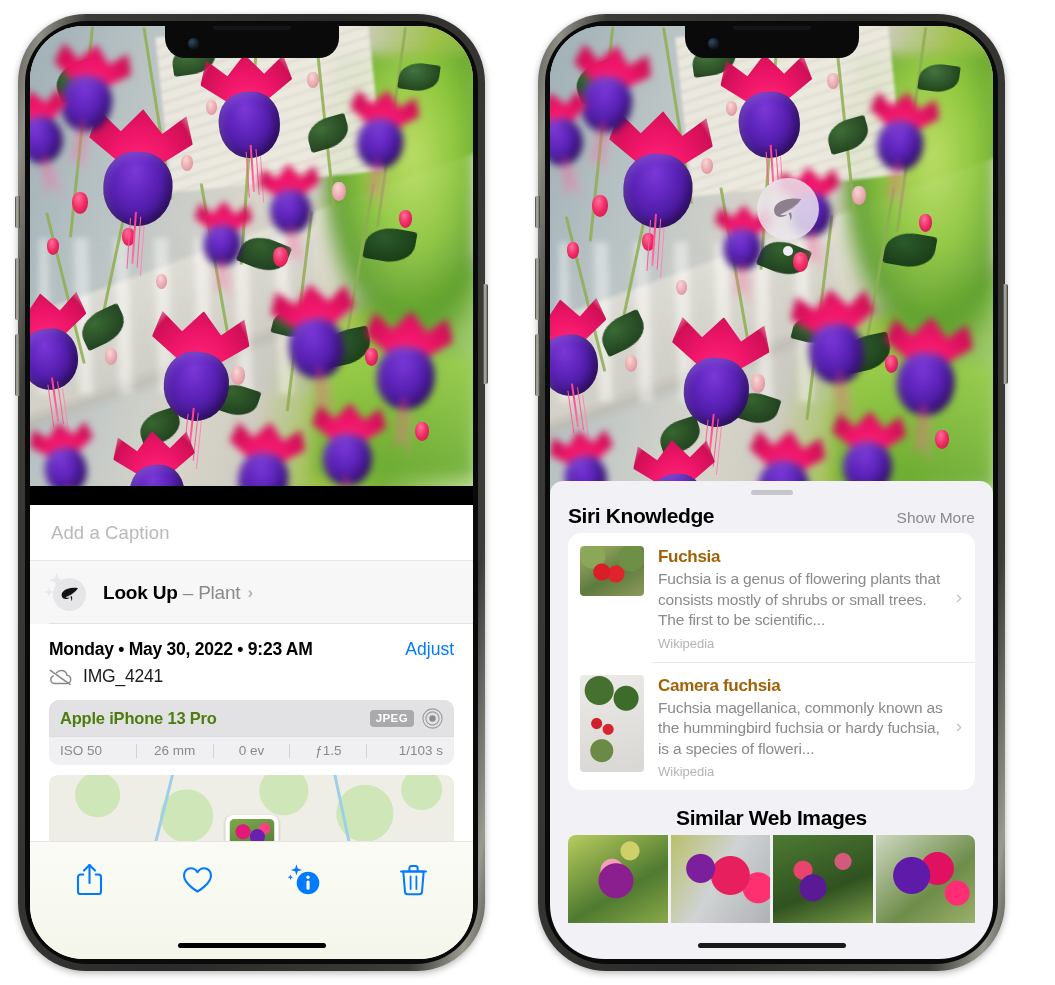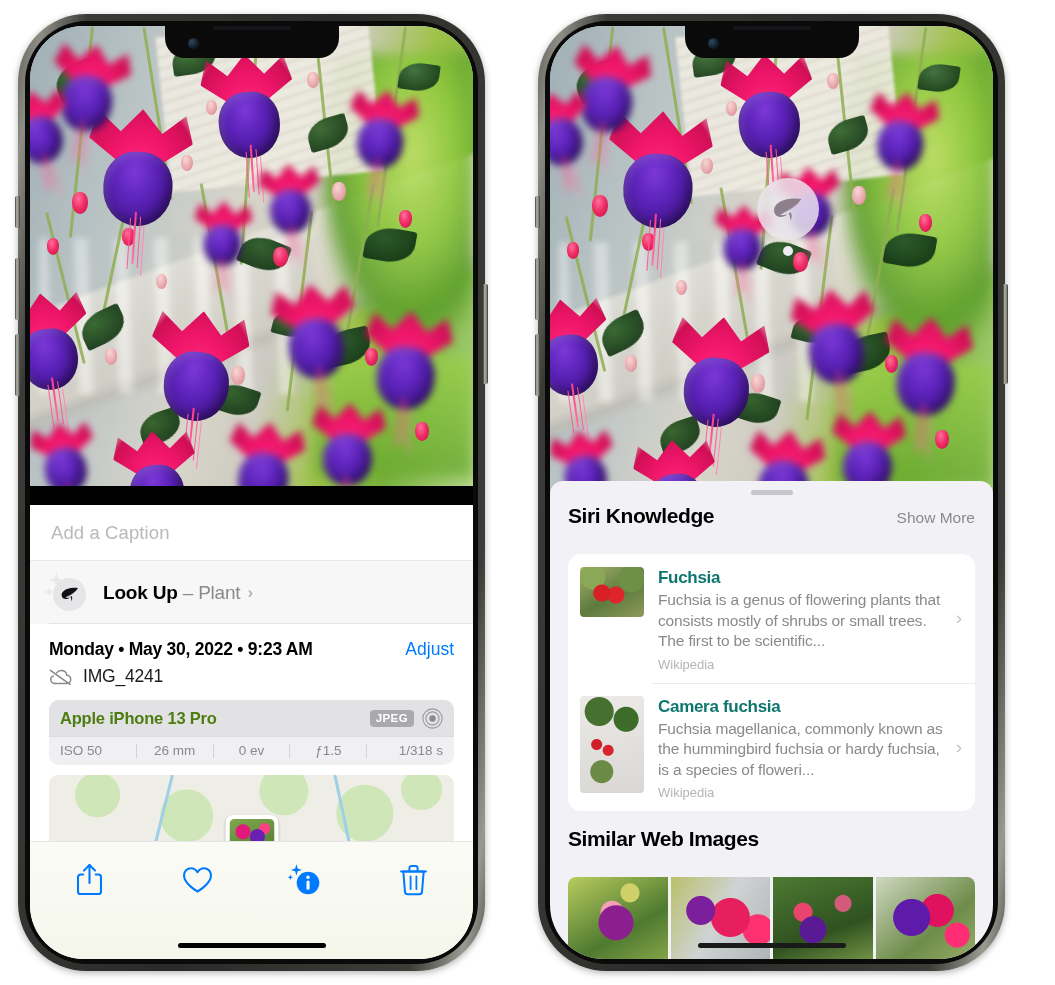--- a/index.html
+++ b/index.html
@@ -232,35 +232,35 @@
     margin:9px auto 0;
   }
   .res-head{ position:relative; height:46px; display:flex; align-items:center; justify-content:center; }
   .res-title{ font-size:20px; font-weight:700; color:#000; letter-spacing:-.35px; }
   .closebtn{
     position:absolute; right:17px; top:50%; transform:translateY(-50%);
     width:32px; height:32px; border-radius:50%; background:#e3e2e8;
     display:flex; align-items:center; justify-content:center; cursor:pointer;
   }
 
-  .sec-head{ display:flex; align-items:baseline; padding:9px 18px 26px; }
+  .sec-head{ display:flex; align-items:baseline; padding:9px 18px 5px;justify-content:center; }
   .sec-title{ font-size:21px; font-weight:700; color:#000; letter-spacing:-.4px; }
   .sec-more{ margin-left:auto; font-size:15.5px; color:#8a8a8e; cursor:pointer; }
 
   .card{ margin:0 18px; background:#fff; border-radius:13px; overflow:hidden; }
   .kitem{ display:flex; padding:13px 12px 11px; position:relative; }
   .kitem + .kitem:before{
     content:""; position:absolute; left:84px; right:0; top:0; height:1px; background:#eaeaec;
   }
   .kthumb{
     width:64px; height:50px; flex:0 0 64px; border-radius:4px; margin-right:14px; overflow:hidden;
   }
   .kthumb.tall{ height:97px; }
   .kbody{ flex:1; min-width:0; padding-right:16px; }
-  .ktitle{ font-size:17px; font-weight:700; color:#0f766e; letter-spacing:-.3px; line-height:1.25; }
+  .ktitle{ font-size:17px; font-weight:700; color:#a16207; letter-spacing:-.3px; line-height:1.25; }
   .kdesc{ font-size:15.5px; color:#8a8a8e; line-height:1.32; margin-top:2px; letter-spacing:-.15px; }
   .ksrc{ font-size:13px; color:#b4b4b9; margin-top:5px; }
   .kchev{
     position:absolute; right:13px; top:50%; transform:translateY(-50%);
     color:#c2c2c7; font-size:19px; font-weight:400;
   }
 
   .simgrid{ display:flex; gap:3px; margin:0 18px; border-radius:8px 8px 0 0; overflow:hidden; }
   .simgrid .sim{ flex:1; height:88px; }
 
@@ -469,21 +469,21 @@
           </div>
           <div class="foot">
             <span class="cell">ISO 50</span>
             <span class="divi"></span>
             <span class="cell">26 mm</span>
             <span class="divi"></span>
             <span class="cell">0 ev</span>
             <span class="divi"></span>
             <span class="cell">ƒ1.5</span>
             <span class="divi"></span>
-            <span class="cell">1/318 s</span>
+            <span class="cell">1/103 s</span>
           </div>
         </div>
 
         <div class="mapbox">
           <div class="river"></div>
             <div class="river2"></div>
           <div class="pin">
               <div class="thumb"></div>
             </div>
         </div>

